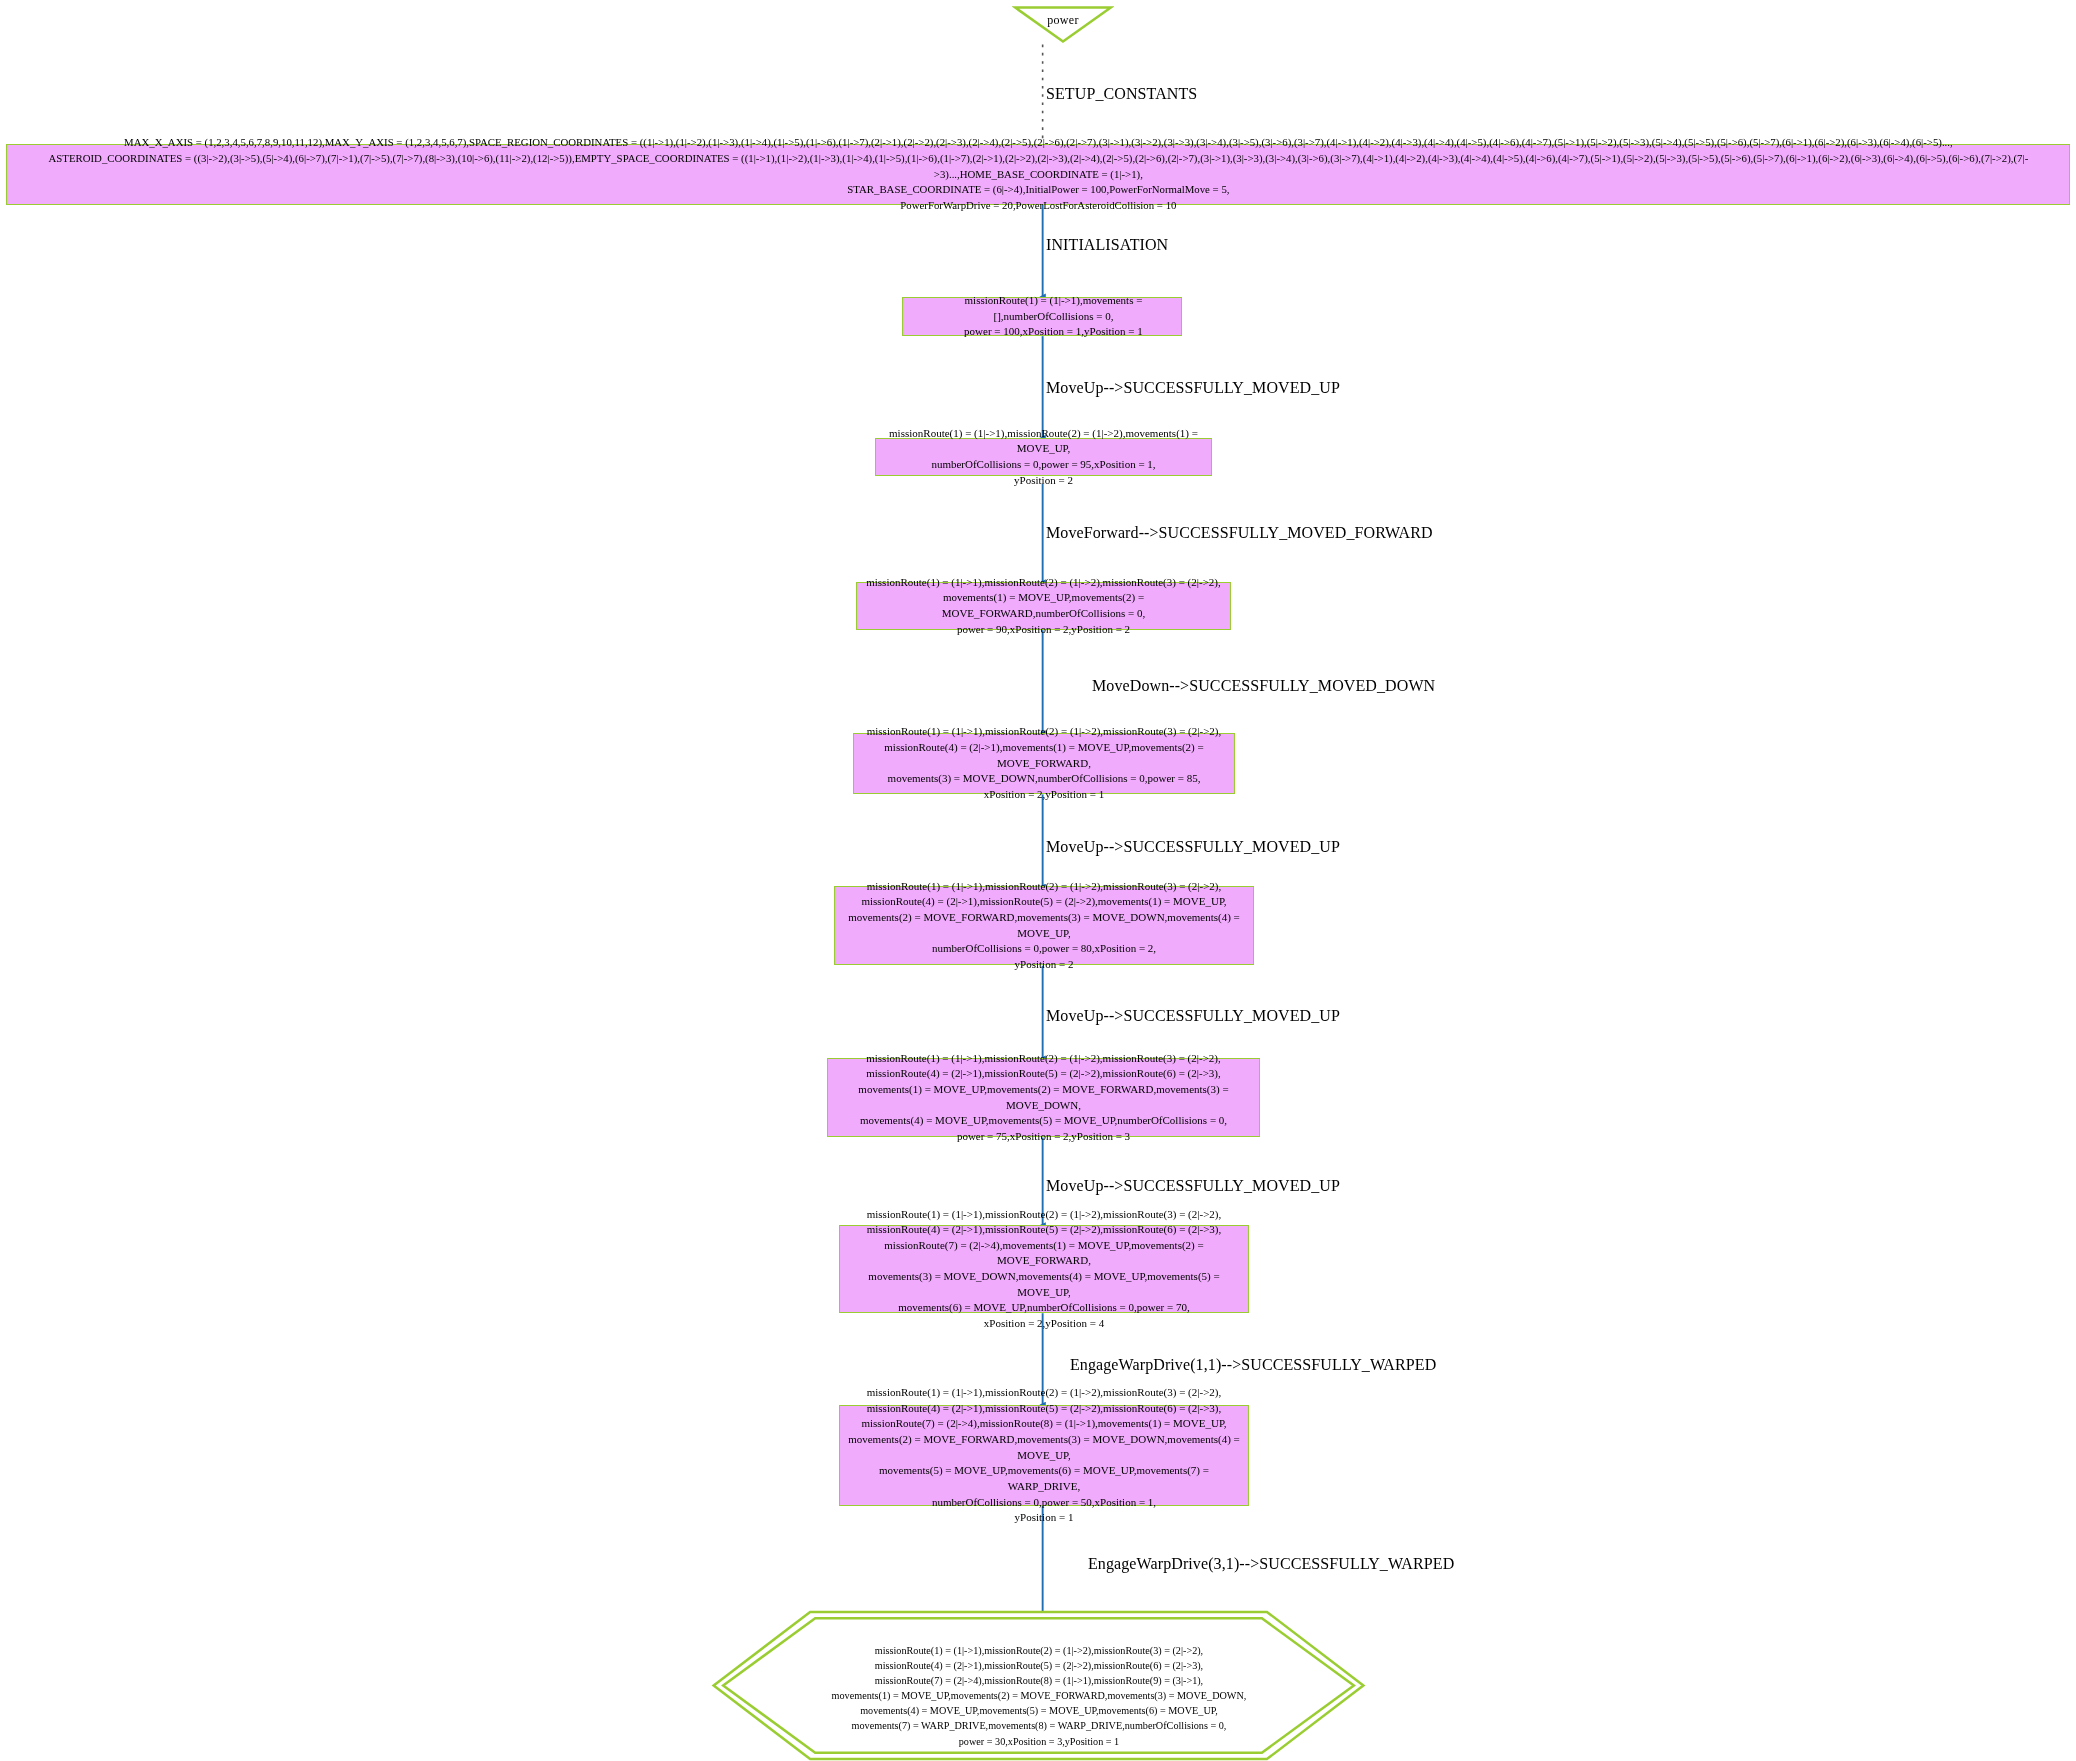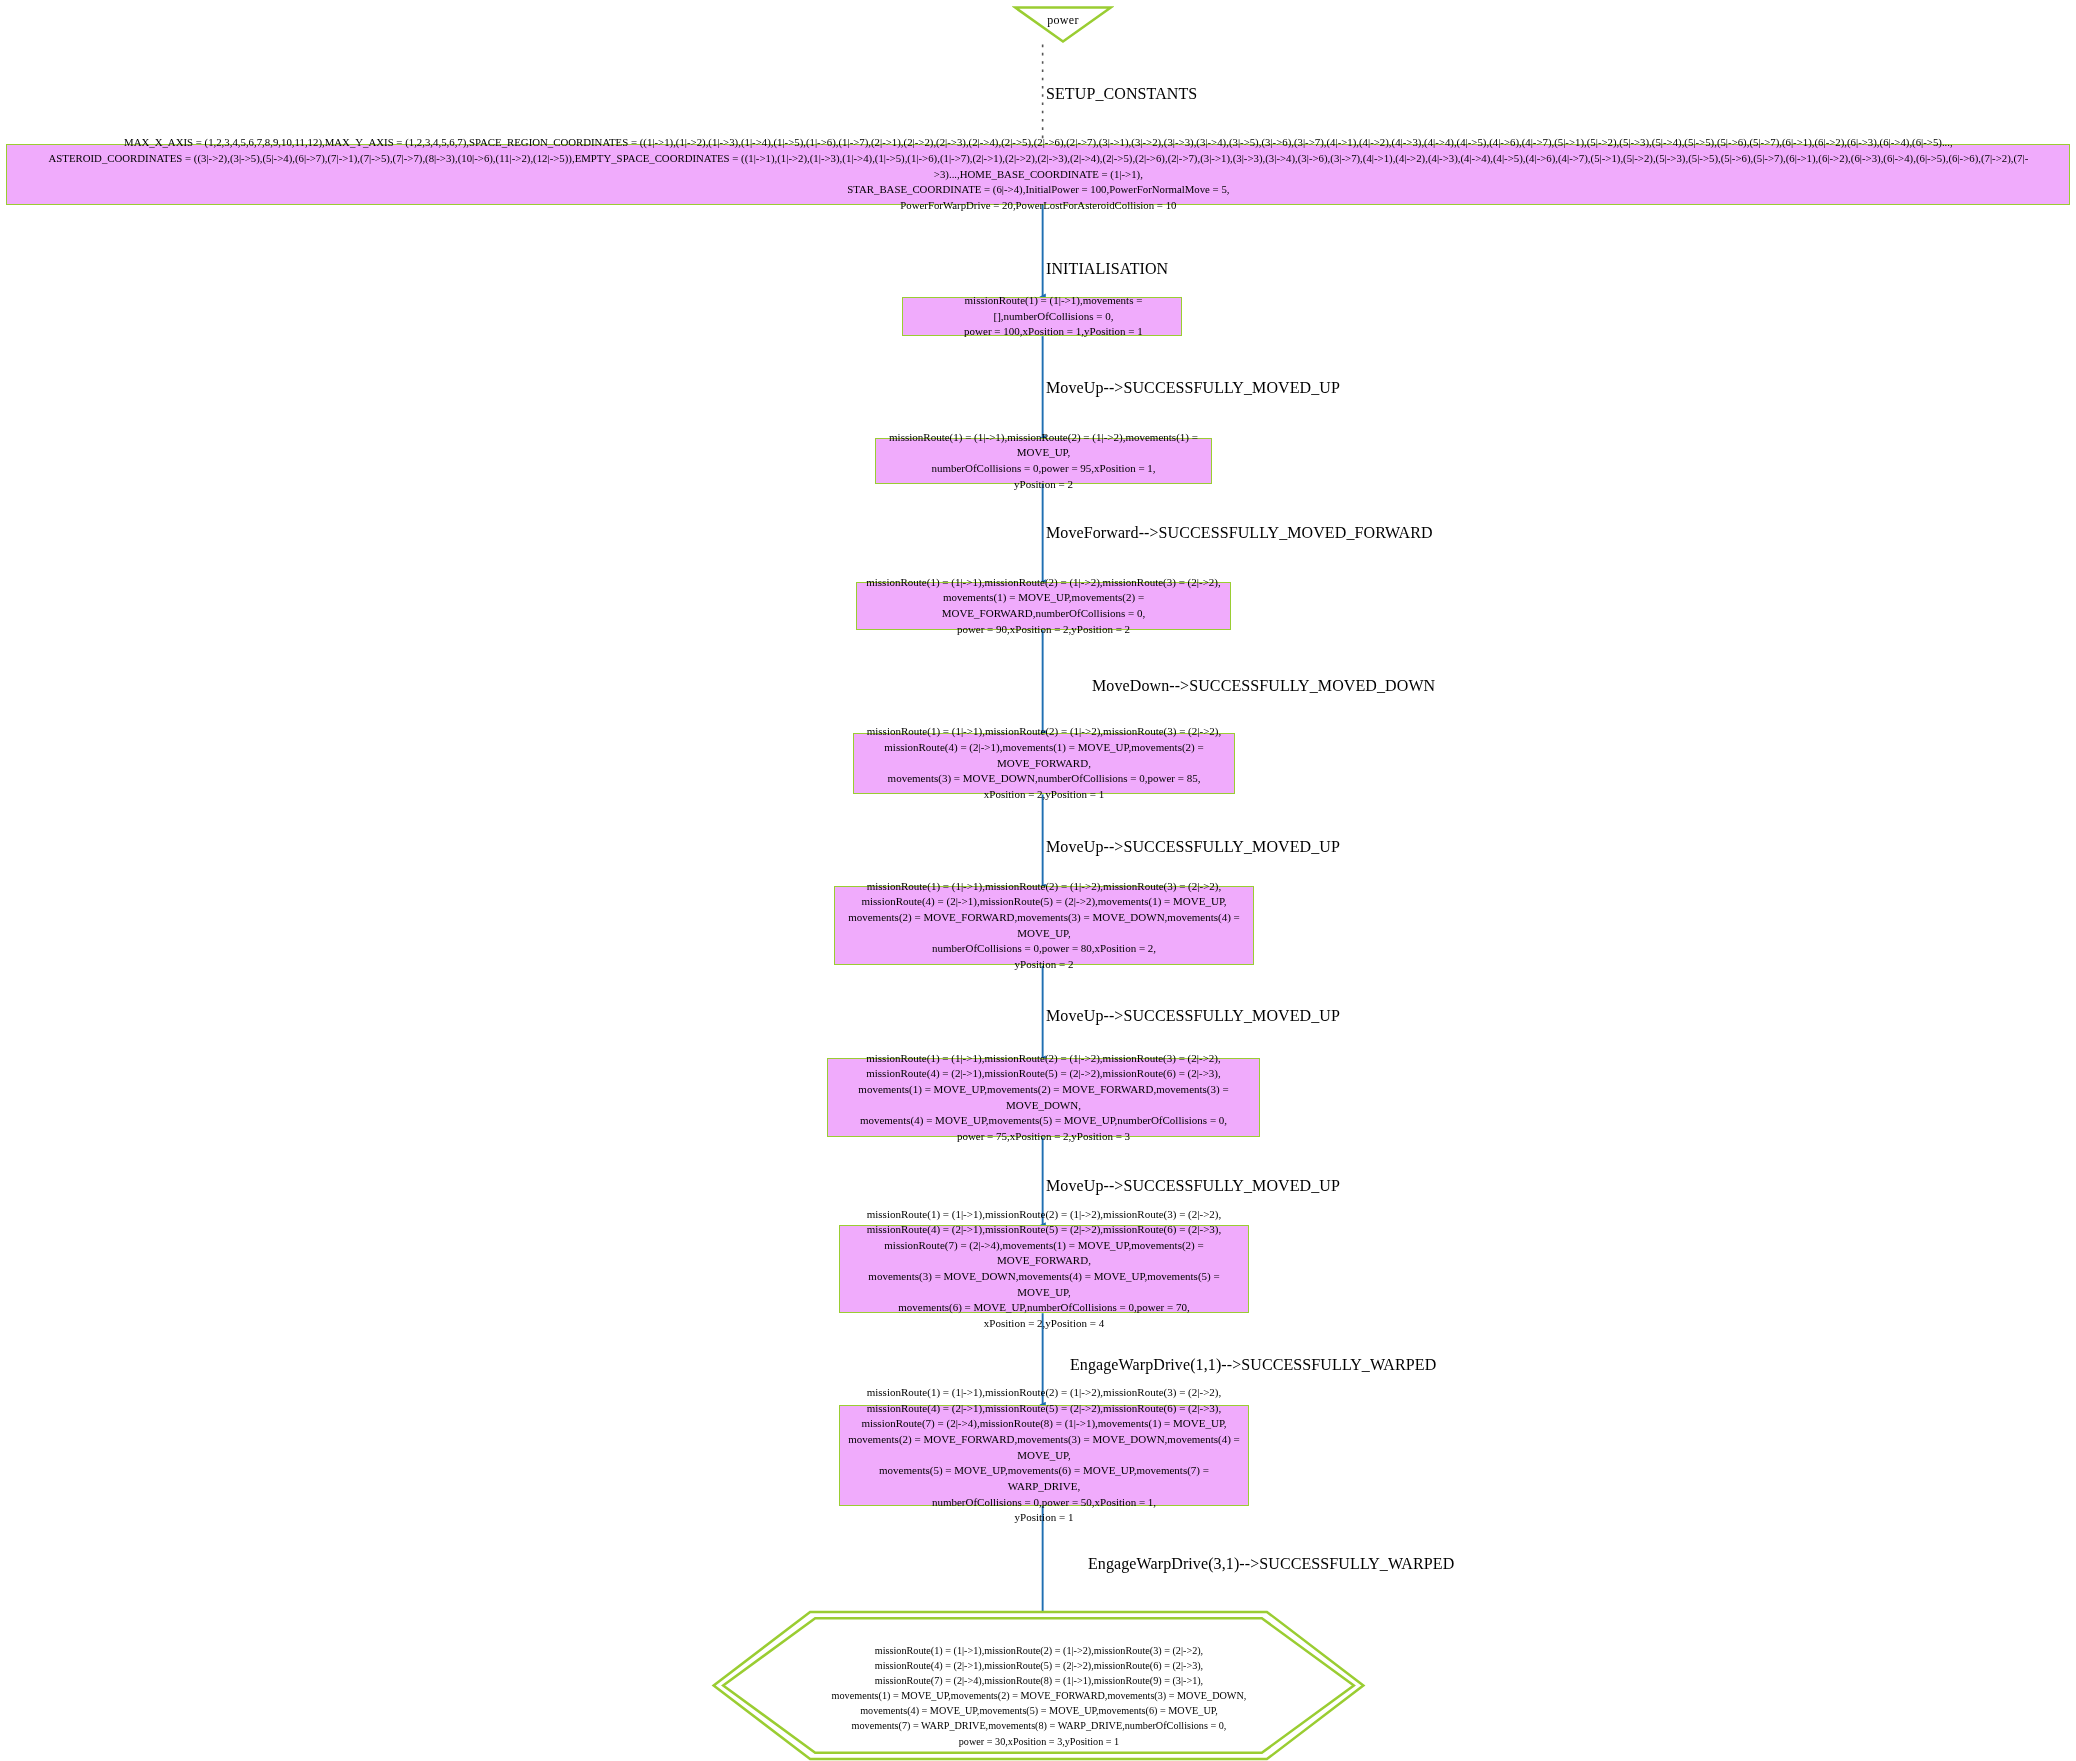--- a/index.html
+++ b/index.html
@@ -139,21 +139,21 @@
   </div>
 
   <div class="state-box wide-const" style="left:6.4px; top:144px; width:2064px; height:61px;">MAX_X_AXIS = (1,2,3,4,5,6,7,8,9,10,11,12),MAX_Y_AXIS = (1,2,3,4,5,6,7),SPACE_REGION_COORDINATES = ((1|-&gt;1),(1|-&gt;2),(1|-&gt;3),(1|-&gt;4),(1|-&gt;5),(1|-&gt;6),(1|-&gt;7),(2|-&gt;1),(2|-&gt;2),(2|-&gt;3),(2|-&gt;4),(2|-&gt;5),(2|-&gt;6),(2|-&gt;7),(3|-&gt;1),(3|-&gt;2),(3|-&gt;3),(3|-&gt;4),(3|-&gt;5),(3|-&gt;6),(3|-&gt;7),(4|-&gt;1),(4|-&gt;2),(4|-&gt;3),(4|-&gt;4),(4|-&gt;5),(4|-&gt;6),(4|-&gt;7),(5|-&gt;1),(5|-&gt;2),(5|-&gt;3),(5|-&gt;4),(5|-&gt;5),(5|-&gt;6),(5|-&gt;7),(6|-&gt;1),(6|-&gt;2),(6|-&gt;3),(6|-&gt;4),(6|-&gt;5)...,
 ASTEROID_COORDINATES = ((3|-&gt;2),(3|-&gt;5),(5|-&gt;4),(6|-&gt;7),(7|-&gt;1),(7|-&gt;5),(7|-&gt;7),(8|-&gt;3),(10|-&gt;6),(11|-&gt;2),(12|-&gt;5)),EMPTY_SPACE_COORDINATES = ((1|-&gt;1),(1|-&gt;2),(1|-&gt;3),(1|-&gt;4),(1|-&gt;5),(1|-&gt;6),(1|-&gt;7),(2|-&gt;1),(2|-&gt;2),(2|-&gt;3),(2|-&gt;4),(2|-&gt;5),(2|-&gt;6),(2|-&gt;7),(3|-&gt;1),(3|-&gt;3),(3|-&gt;4),(3|-&gt;6),(3|-&gt;7),(4|-&gt;1),(4|-&gt;2),(4|-&gt;3),(4|-&gt;4),(4|-&gt;5),(4|-&gt;6),(4|-&gt;7),(5|-&gt;1),(5|-&gt;2),(5|-&gt;3),(5|-&gt;5),(5|-&gt;6),(5|-&gt;7),(6|-&gt;1),(6|-&gt;2),(6|-&gt;3),(6|-&gt;4),(6|-&gt;5),(6|-&gt;6),(7|-&gt;2),(7|-&gt;3)...,HOME_BASE_COORDINATE = (1|-&gt;1),
 STAR_BASE_COORDINATE = (6|-&gt;4),InitialPower = 100,PowerForNormalMove = 5,
 PowerForWarpDrive = 20,PowerLostForAsteroidCollision = 10</div>
 
   <div class="state-box" style="left:902px; top:297px; width:280px; height:39px;padding-left:28px;">missionRoute(1) = (1|-&gt;1),movements = [],numberOfCollisions = 0,
 power = 100,xPosition = 1,yPosition = 1</div>
 
-  <div class="state-box" style="left:875px; top:438px; width:337px; height:46px;">missionRoute(1) = (1|-&gt;1),missionRoute(2) = (1|-&gt;2),movements(1) = MOVE_UP,
+  <div class="state-box" style="left:875px; top:438px; width:337px; height:38px;">missionRoute(1) = (1|-&gt;1),missionRoute(2) = (1|-&gt;2),movements(1) = MOVE_UP,
 numberOfCollisions = 0,power = 95,xPosition = 1,
 yPosition = 2</div>
 
   <div class="state-box" style="left:856px; top:582px; width:375px; height:48px;">missionRoute(1) = (1|-&gt;1),missionRoute(2) = (1|-&gt;2),missionRoute(3) = (2|-&gt;2),
 movements(1) = MOVE_UP,movements(2) = MOVE_FORWARD,numberOfCollisions = 0,
 power = 90,xPosition = 2,yPosition = 2</div>
 
   <div class="state-box" style="left:853px; top:733px; width:382px; height:61px;">missionRoute(1) = (1|-&gt;1),missionRoute(2) = (1|-&gt;2),missionRoute(3) = (2|-&gt;2),
 missionRoute(4) = (2|-&gt;1),movements(1) = MOVE_UP,movements(2) = MOVE_FORWARD,
 movements(3) = MOVE_DOWN,numberOfCollisions = 0,power = 85,
@@ -195,21 +195,21 @@
 missionRoute(4) = (2|-&gt;1),missionRoute(5) = (2|-&gt;2),missionRoute(6) = (2|-&gt;3),
 missionRoute(7) = (2|-&gt;4),missionRoute(8) = (1|-&gt;1),missionRoute(9) = (3|-&gt;1),
 movements(1) = MOVE_UP,movements(2) = MOVE_FORWARD,movements(3) = MOVE_DOWN,
 movements(4) = MOVE_UP,movements(5) = MOVE_UP,movements(6) = MOVE_UP,
 movements(7) = WARP_DRIVE,movements(8) = WARP_DRIVE,numberOfCollisions = 0,
 power = 30,xPosition = 3,yPosition = 1</div>
   </div>
 
   <div class="edge-label" style="left:1046px; top:85px;">SETUP_CONSTANTS</div>
 
-  <div class="edge-label" style="left:1046px; top:260px;">INITIALISATION</div>
+  <div class="edge-label" style="left:1046px; top:236px;">INITIALISATION</div>
 
   <div class="edge-label" style="left:1046px; top:379px;">MoveUp--&gt;SUCCESSFULLY_MOVED_UP</div>
 
   <div class="edge-label" style="left:1046px; top:500px;margin-top:24px;">MoveForward--&gt;SUCCESSFULLY_MOVED_FORWARD</div>
 
   <div class="edge-label" style="left:1046px; top:677px;margin-left:46px;">MoveDown--&gt;SUCCESSFULLY_MOVED_DOWN</div>
 
   <div class="edge-label" style="left:1046px; top:838px;">MoveUp--&gt;SUCCESSFULLY_MOVED_UP</div>
 
   <div class="edge-label" style="left:1046px; top:1007px;">MoveUp--&gt;SUCCESSFULLY_MOVED_UP</div>

